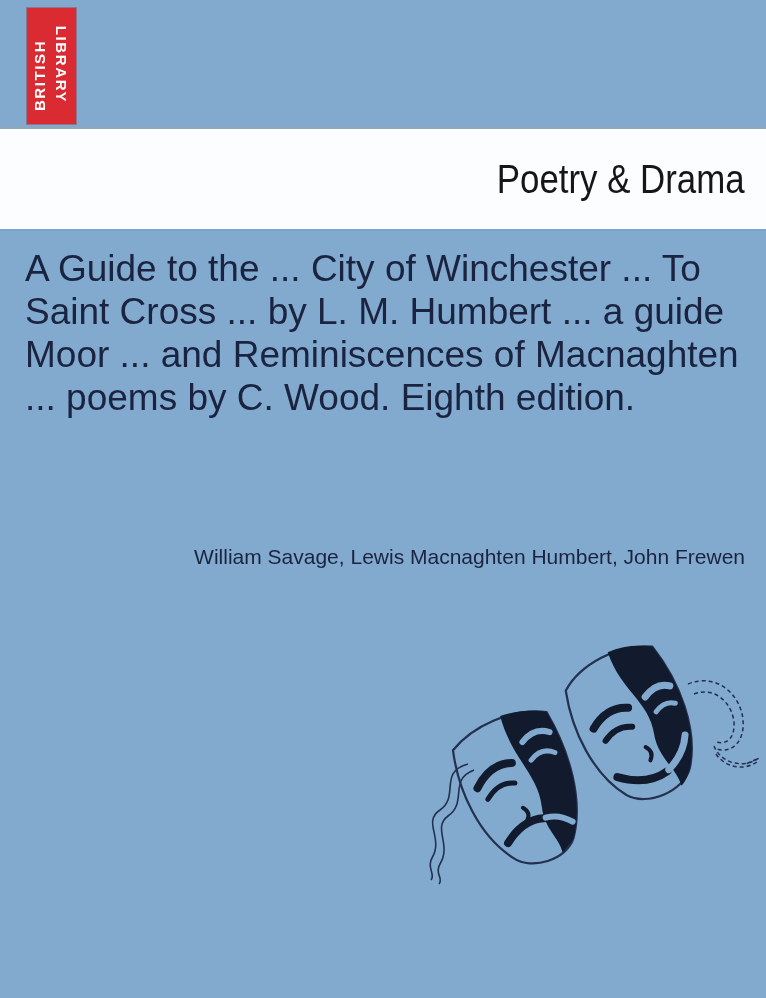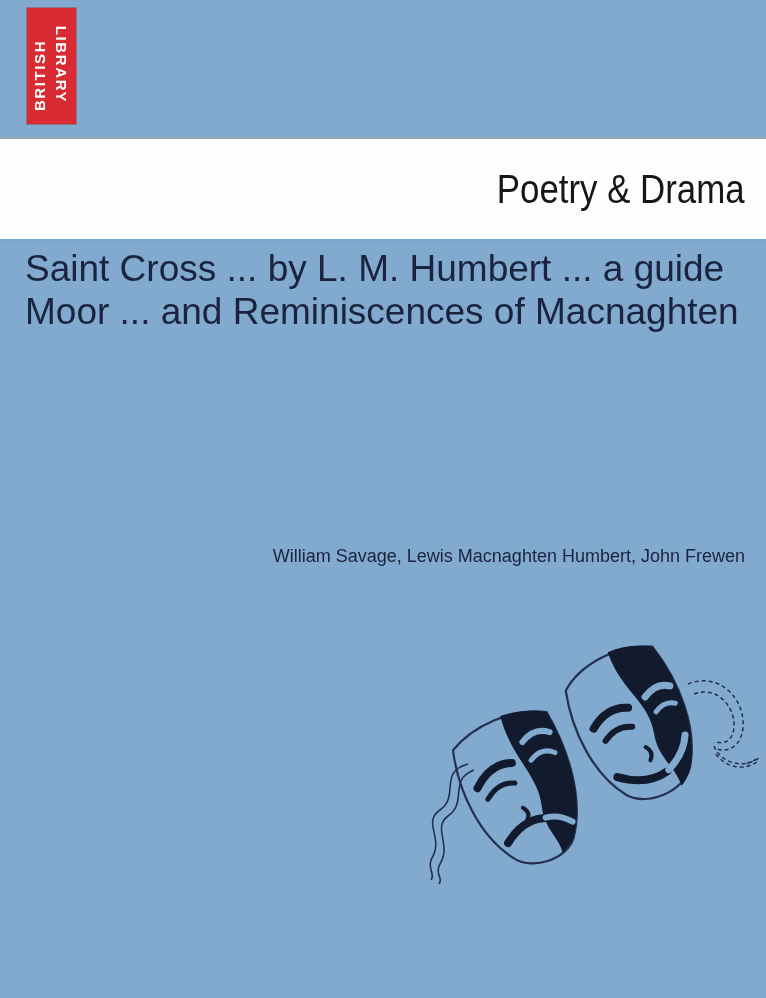--- a/index.html
+++ b/index.html
@@ -22,38 +22,37 @@
   .word-library { left:-9px;  top:49px;  transform:rotate(90deg);  }
 
   
   .band {
     position:absolute; left:0; top:127px; width:766px; height:104px;
     background:#fcfdfe;
     border-top:2px solid #93a6b6;
     border-bottom:2px solid #74a6d4;
     display:flex; align-items:center; justify-content:flex-end;
     padding-right:21px;
-    margin-top:10px;
   }
   .category {
     font-size:41px; color:#161616; white-space:nowrap;
     transform:scaleX(.85); transform-origin:100% 50%;
   }
 
   
   .title {
     position:absolute; left:25px; top:247px; width:730px;
     color:#1a2440; font-size:37px; line-height:43px; font-weight:normal;
   }
   .title .tline { white-space:nowrap; }
 
   
   .authors {
     position:absolute; left:25px; right:21px; top:541px;
-    text-align:right; color:#1a2440; font-size:18px; line-height:31px;
+    text-align:right; color:#1a2440; font-size:21px; line-height:31px;
   }
   .authors .aline { white-space:nowrap; }
 
   
   .masks { position:absolute; left:404px; top:614px; width:356px; height:286px; }
 </style>
 </head>
 <body>
 
 <div class="cover">
@@ -61,22 +60,24 @@
   <div class="bl-logo">
     <span class="logo-word word-british">BRITISH</span>
     <span class="logo-word word-library">LIBRARY</span>
   </div>
 
   <div class="band">
     <span class="category">Poetry &amp; Drama</span>
   </div>
 
   <div class="title">
+    <div class="tline">A Guide to the ... City of Winchester ... To</div>
     <div class="tline">Saint Cross ... by L. M. Humbert ... a guide</div>
     <div class="tline">Moor ... and Reminiscences of Macnaghten</div>
+    <div class="tline">... poems by C. Wood. Eighth edition.</div>
   </div>
 
   <div class="authors">
     <div class="aline">William Savage, Lewis Macnaghten Humbert, John Frewen</div>
   </div>
 
   <svg class="masks" viewBox="0 0 356 286" aria-hidden="true">
 
     <g stroke="#23304e" fill="none" stroke-width="1.5" stroke-dasharray="4 3">
       <path d="M 284,70 C 314,58 337,82 339,106 C 341,128 327,140 313,135"></path>

